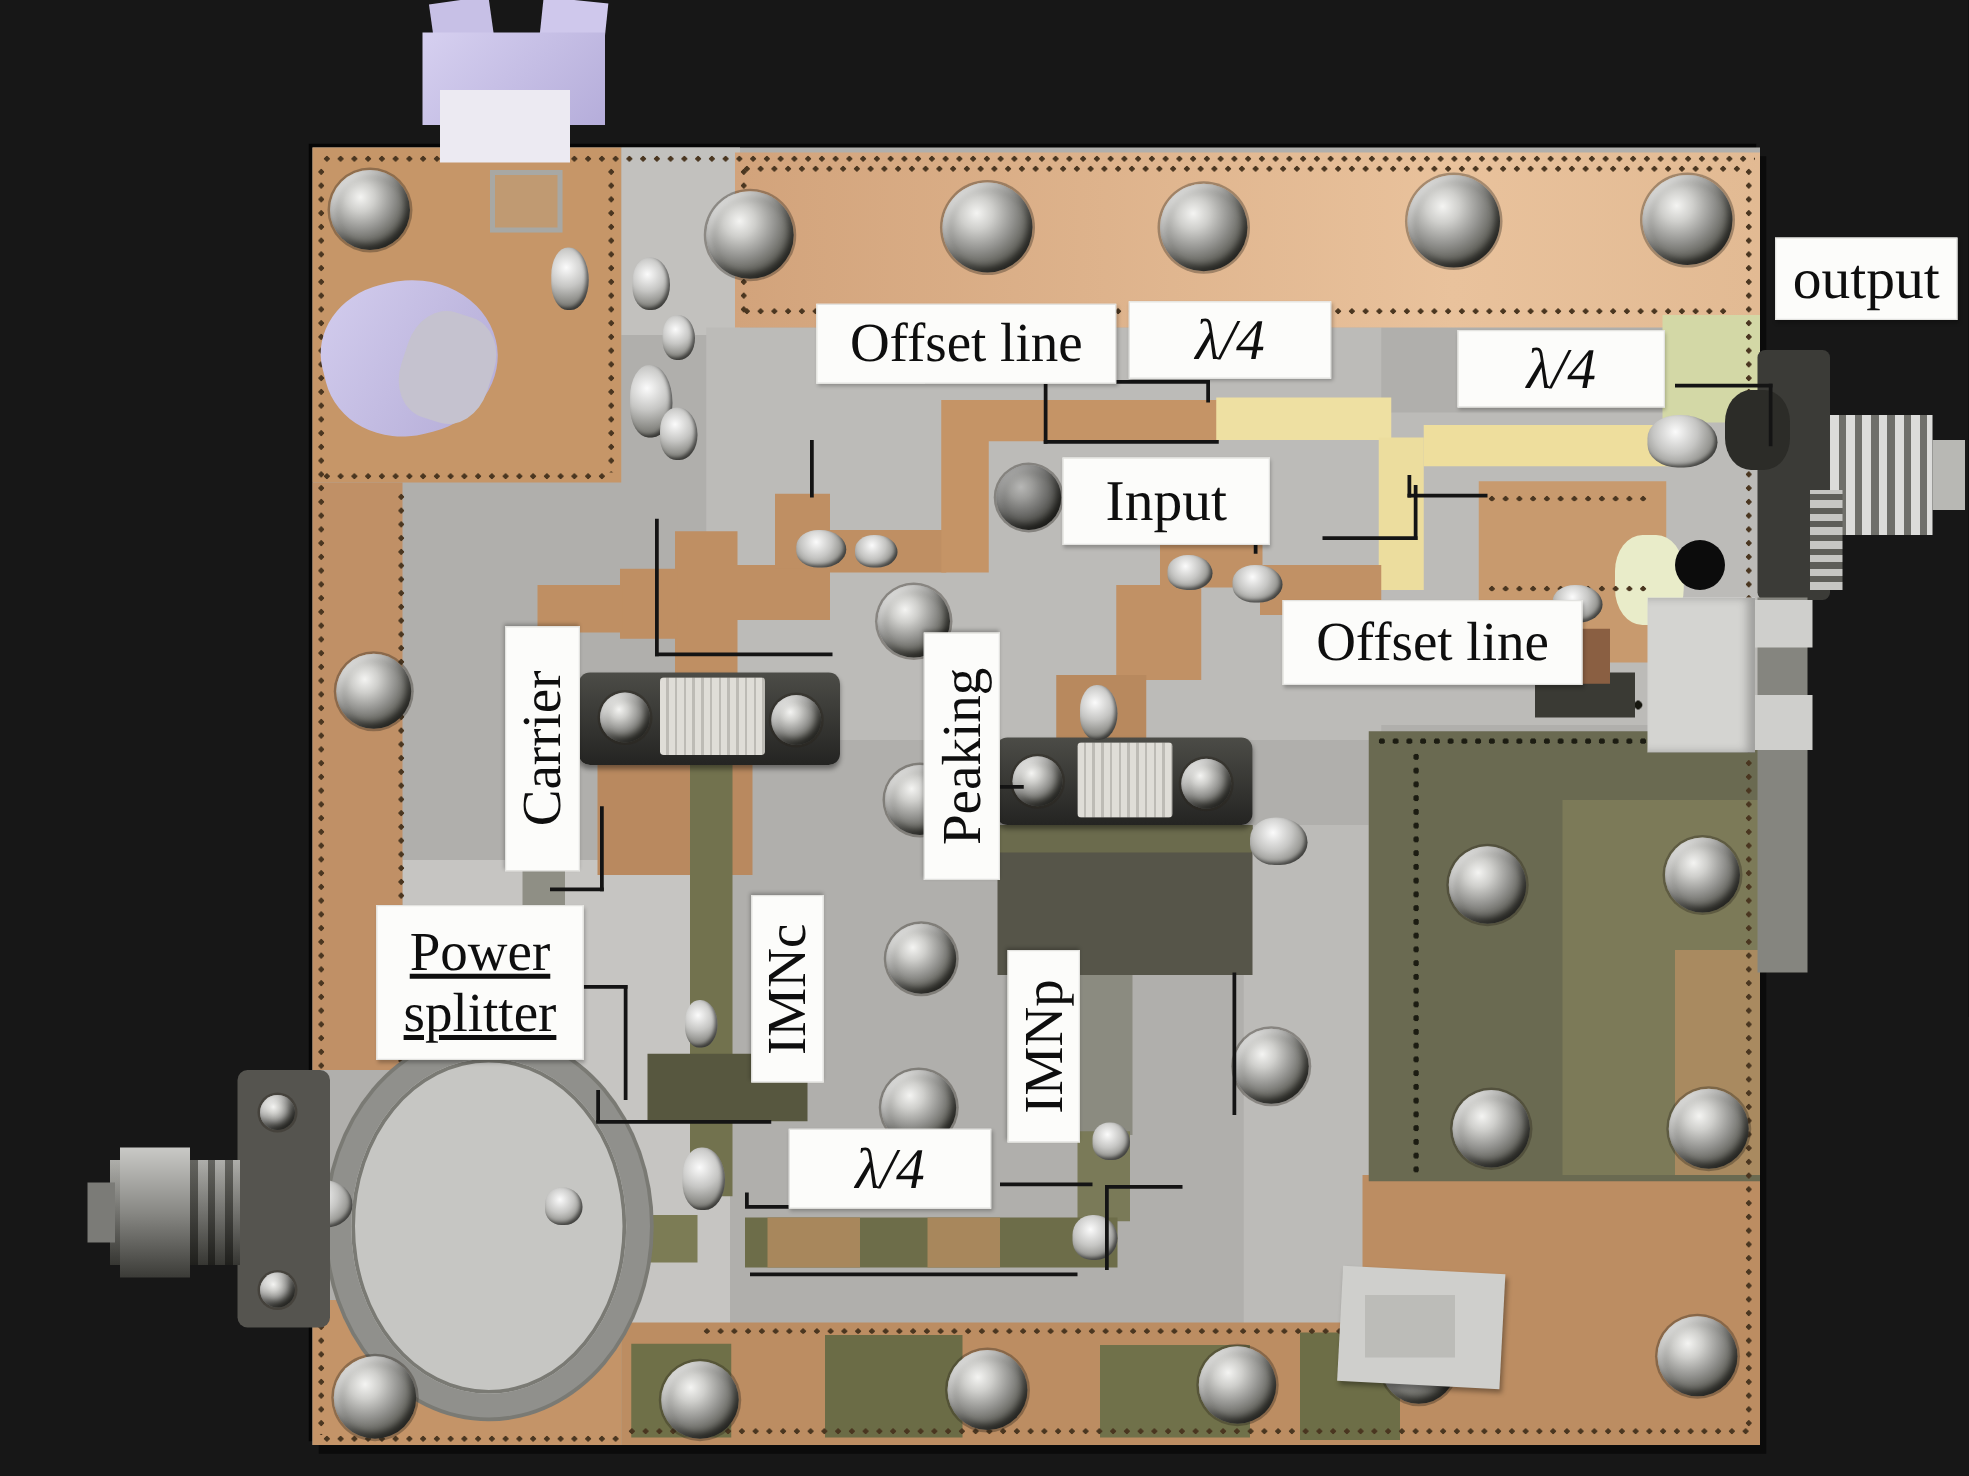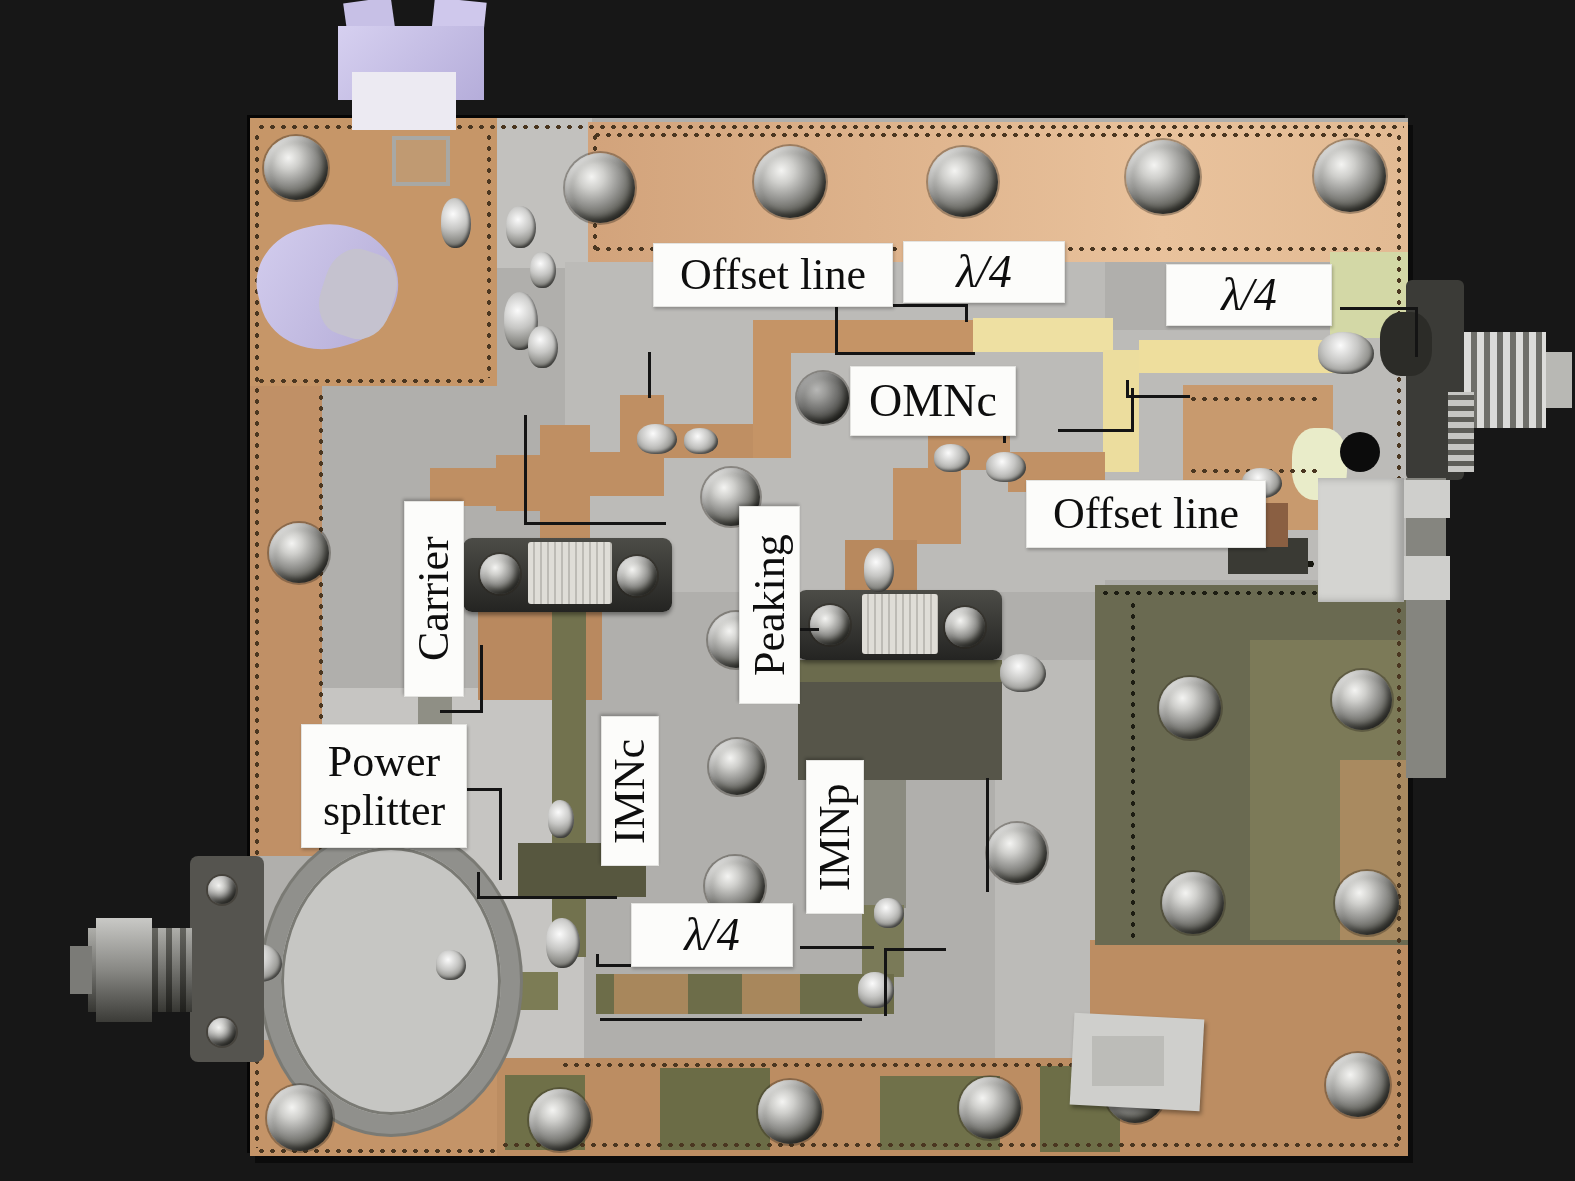--- a/index.html
+++ b/index.html
@@ -241,25 +241,26 @@
   <div class="a ln" style="left:477px;top:896px;width:140px;height:3px;"></div>
   <div class="a ln" style="left:477px;top:872px;width:3px;height:26px;"></div>
   <div class="a ln" style="left:986px;top:778px;width:3px;height:114px;"></div>
   <div class="a ln" style="left:800px;top:946px;width:74px;height:3px;"></div>
   <div class="a ln" style="left:596px;top:964px;width:132px;height:3px;"></div>
   <div class="a ln" style="left:596px;top:954px;width:3px;height:12px;"></div>
   <div class="a ln" style="left:600px;top:1018px;width:262px;height:3px;"></div>
   <div class="a ln" style="left:884px;top:950px;width:3px;height:66px;"></div>
   <div class="a ln" style="left:884px;top:948px;width:62px;height:3px;"></div>
 
+  <div class="a lab" style="left:1420px;top:190px;width:144px;height:64px;">output</div>
   <div class="a lab sm" style="left:653px;top:243px;width:238px;height:62px;">Offset line</div>
   <div class="a lab i" style="left:903px;top:241px;width:160px;height:60px;">λ/4</div>
   <div class="a lab i" style="left:1166px;top:264px;width:164px;height:60px;">λ/4</div>
-  <div class="a lab" style="left:850px;top:366px;width:164px;height:68px;">OMNc</div>
+  <div class="a lab" style="left:850px;top:366px;width:164px;height:68px;">Input</div>
   <div class="a lab sm" style="left:1026px;top:480px;width:238px;height:66px;">Offset line</div>
   <div class="a lab v" style="left:404px;top:501px;width:58px;height:194px;">Carrier</div>
   <div class="a lab v" style="left:739px;top:506px;width:59px;height:196px;">Peaking</div>
   <div class="a lab v" style="left:601px;top:716px;width:56px;height:148px;">IMNc</div>
   <div class="a lab v" style="left:806px;top:760px;width:56px;height:152px;">IMNp</div>
-  <div class="a lab sm" style="left:301px;top:724px;width:164px;height:122px;">Power splitter</div>
+  <div class="a lab sm" style="left:301px;top:724px;width:164px;height:122px;text-decoration:underline;">Power splitter</div>
   <div class="a lab i" style="left:631px;top:903px;width:160px;height:62px;">λ/4</div>
 
 </div>
 
 </body></html>

